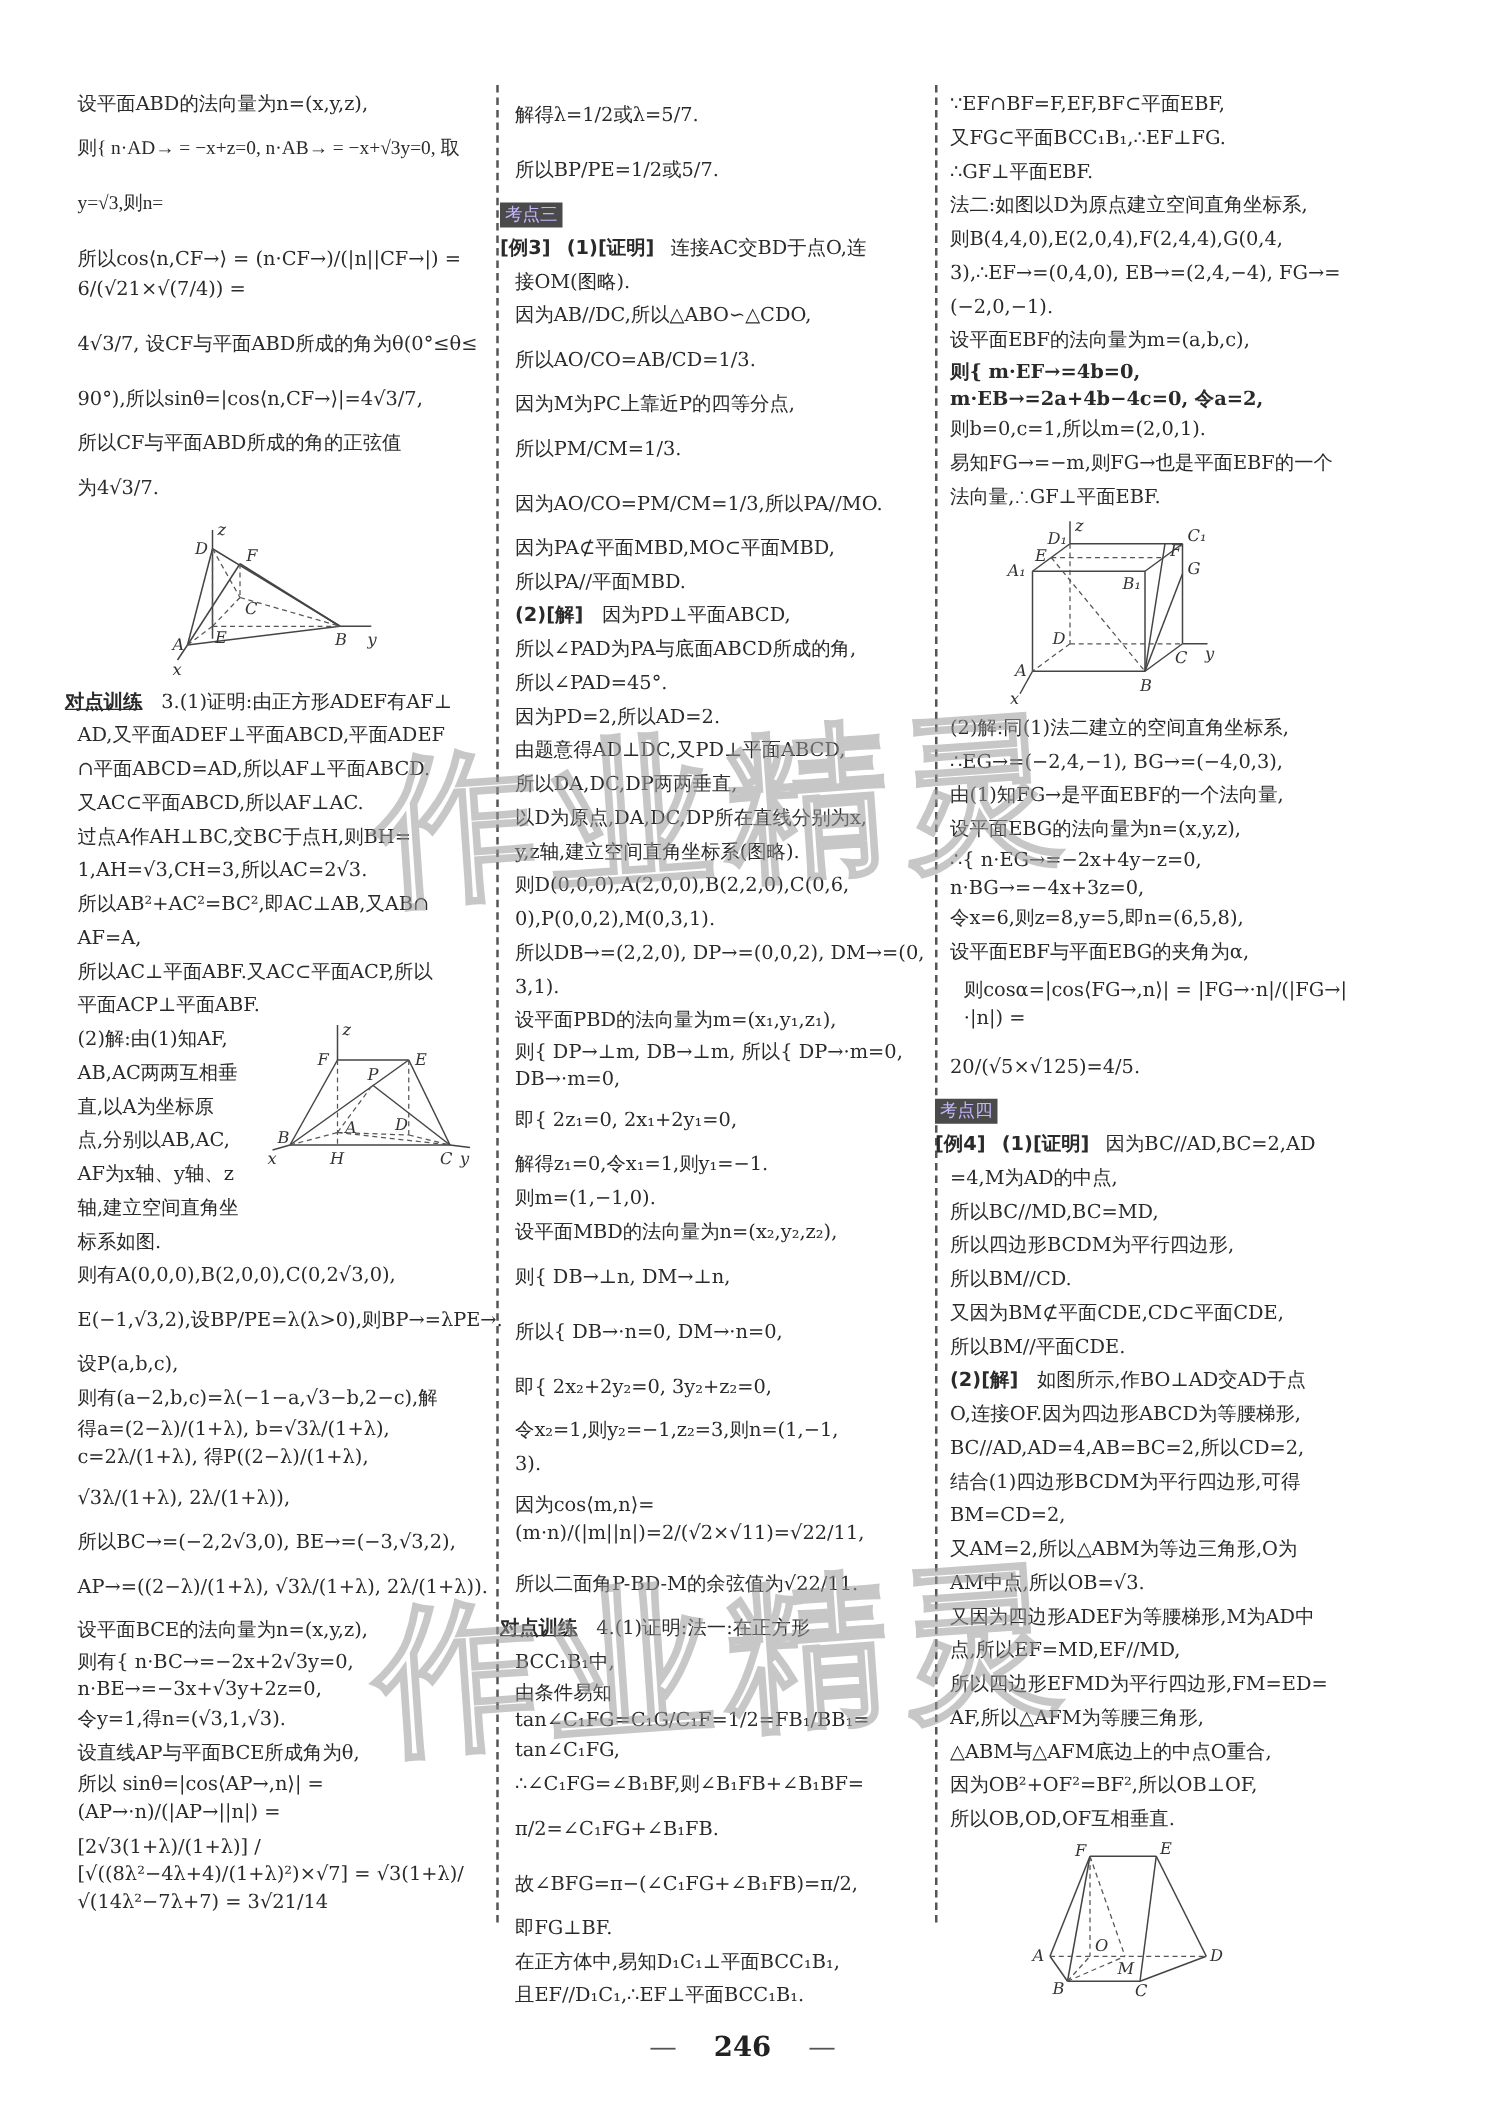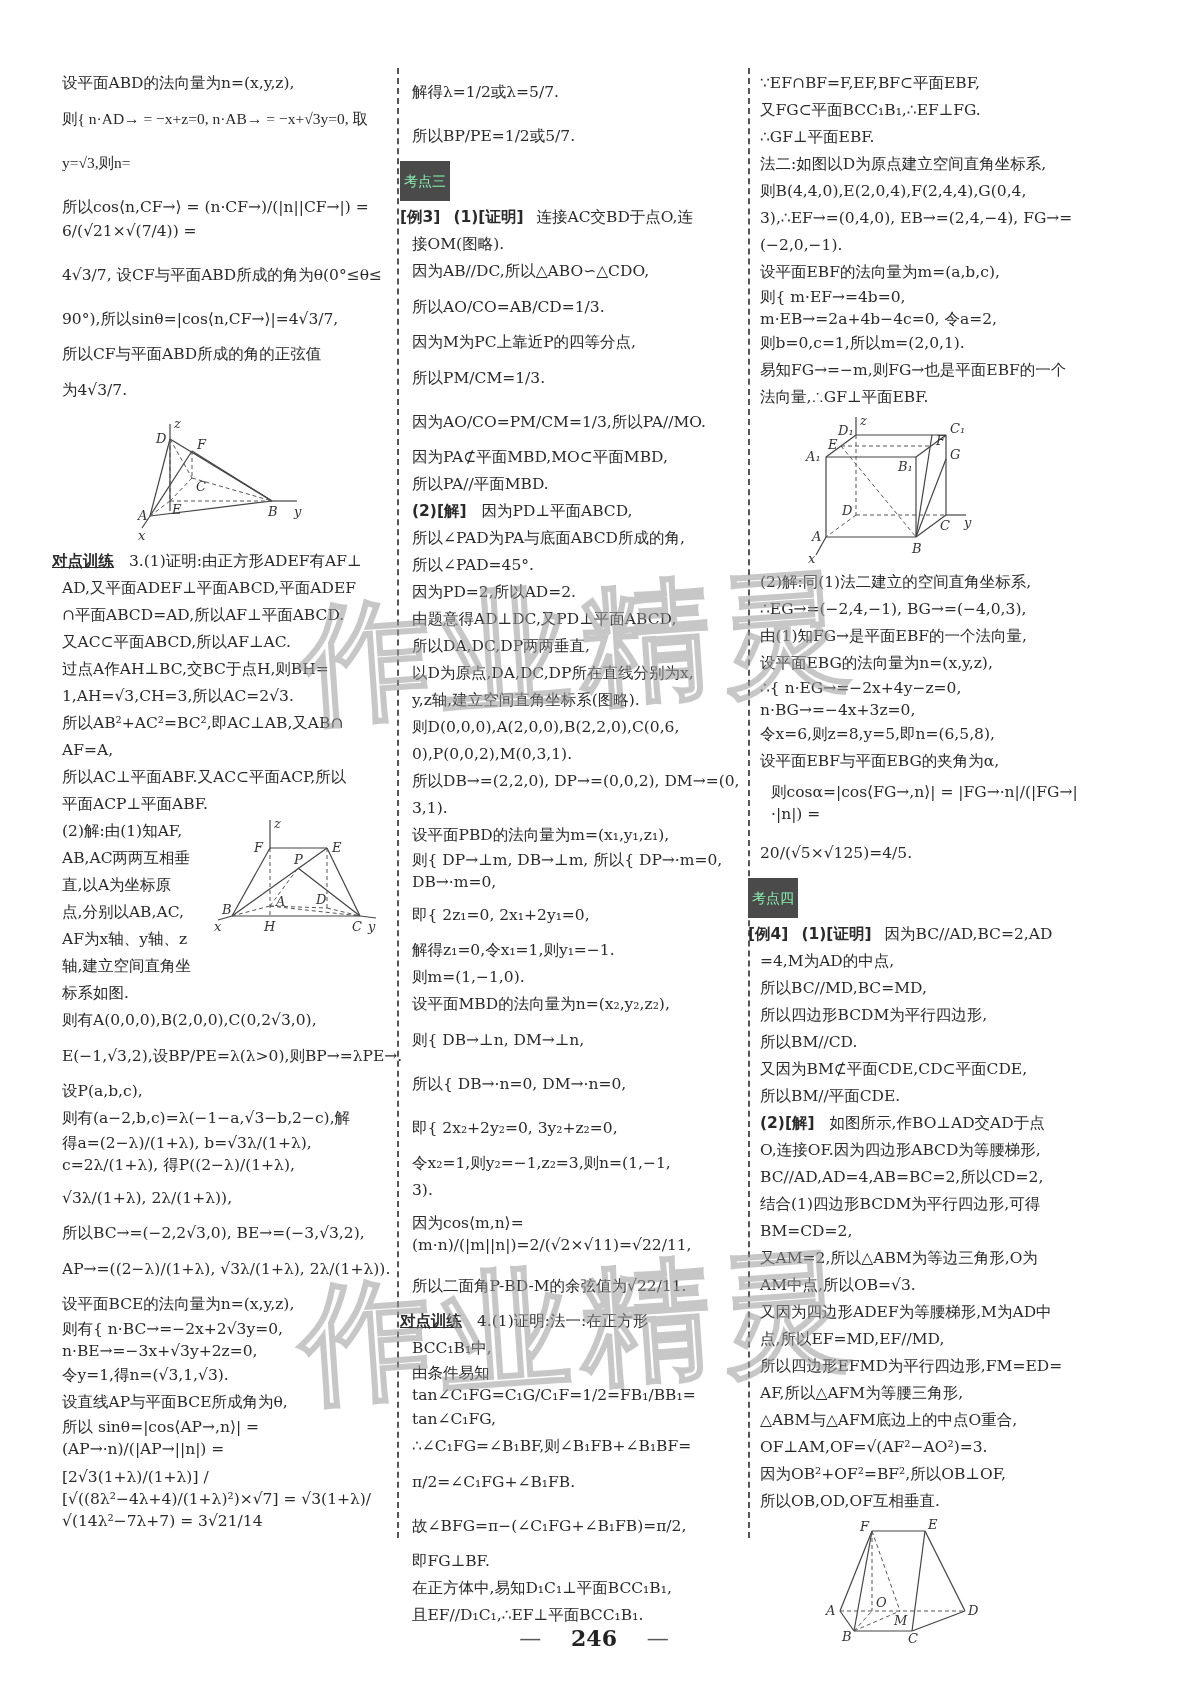--- a/index.html
+++ b/index.html
@@ -12,22 +12,22 @@
   .col1 { left: 62px; width: 318px; }
   .col2 { left: 412px; width: 312px; }
   .col3 { left: 760px; width: 318px; }
   .divider { position: absolute; top: 68px; height: 1470px; border-left: 2px dashed #555; width: 0; }
   .div1 { left: 397px; }
   .div2 { left: 748px; }
   .line { white-space: nowrap; }
   .tall { line-height: 44px; }
   .taller { line-height: 56px; }
   .tag {
-    display: inline-block; background: #4a4a4a; color: #86efac; font-family: "DejaVu Sans", sans-serif;
-    font-size: 14px; line-height: 18px; padding: 11px 4px; margin: 3px 0;
+    display: inline-block; background: #4a4a4a; color: #c4b5fd; font-family: "DejaVu Sans", sans-serif;
+    font-size: 14px; line-height: 18px; padding: 1px 4px; margin: 3px 0;
   }
   .bracket-label { font-family: "DejaVu Sans", sans-serif; font-weight: bold; }
   .section-head { font-family: "DejaVu Sans", sans-serif; font-weight: bold; text-decoration: underline; margin-right: 10px; }
   .figure { position: relative; margin: 4px 0; }
   .page-number {
     position: absolute; left: 0; width: 1188px; top: 1625px; text-align: center;
     font-family: "DejaVu Serif", serif; font-weight: bold; font-size: 22px; color: #222;
   }
   .page-number .dash { font-weight: normal; color: #555; margin: 0 22px; }
   .watermark {
@@ -227,21 +227,21 @@
 
   <div class="col col3">
     <div class="line">∵EF∩BF=F,EF,BF⊂平面EBF,</div>
     <div class="line">又FG⊂平面BCC₁B₁,∴EF⊥FG.</div>
     <div class="line">∴GF⊥平面EBF.</div>
     <div class="line">法二:如图以D为原点建立空间直角坐标系,</div>
     <div class="line">则B(4,4,0),E(2,0,4),F(2,4,4),G(0,4,</div>
     <div class="line">3),∴EF→=(0,4,0), EB→=(2,4,−4), FG→=</div>
     <div class="line">(−2,0,−1).</div>
     <div class="line">设平面EBF的法向量为m=(a,b,c),</div>
-    <div class="line tall" style="white-space:normal;line-height:22px;">则{ m·EF→=4b=0, m·EB→=2a+4b−4c=0, 令a=2,</div>
+    <div class="line tall" style="white-space:normal;line-height:22px;font-weight:bold;">则{ m·EF→=4b=0, m·EB→=2a+4b−4c=0, 令a=2,</div>
     <div class="line">则b=0,c=1,所以m=(2,0,1).</div>
     <div class="line">易知FG→=−m,则FG→也是平面EBF的一个</div>
     <div class="line">法向量,∴GF⊥平面EBF.</div>
 
     <div class="figure" style="height:150px;">
       <svg width="318" height="150" viewBox="0 0 318 150">
         <g stroke="#444" stroke-width="1.2" fill="none">
           <line x1="96" y1="2" x2="96" y2="20"></line>
           <line x1="96" y1="20" x2="186" y2="20"></line>
           <line x1="186" y1="20" x2="186" y2="100"></line>
@@ -311,21 +311,20 @@
     <div class="line">BC//AD,AD=4,AB=BC=2,所以CD=2,</div>
     <div class="line">结合(1)四边形BCDM为平行四边形,可得</div>
     <div class="line">BM=CD=2,</div>
     <div class="line">又AM=2,所以△ABM为等边三角形,O为</div>
     <div class="line">AM中点,所以OB=√3.</div>
     <div class="line">又因为四边形ADEF为等腰梯形,M为AD中</div>
     <div class="line">点,所以EF=MD,EF//MD,</div>
     <div class="line">所以四边形EFMD为平行四边形,FM=ED=</div>
     <div class="line">AF,所以△AFM为等腰三角形,</div>
     <div class="line">△ABM与△AFM底边上的中点O重合,</div>
-    <div class="line">OF⊥AM,OF=√(AF²−AO²)=3.</div>
     <div class="line">因为OB²+OF²=BF²,所以OB⊥OF,</div>
     <div class="line">所以OB,OD,OF互相垂直.</div>
 
     <div class="figure" style="height:125px;">
       <svg width="318" height="125" viewBox="0 0 318 125">
         <g stroke="#444" stroke-width="1.2" fill="none">
           <line x1="112" y1="12" x2="165" y2="12"></line>
           <line x1="112" y1="12" x2="80" y2="92"></line>
           <line x1="112" y1="12" x2="94" y2="112"></line>
           <line x1="165" y1="12" x2="152" y2="112"></line>

